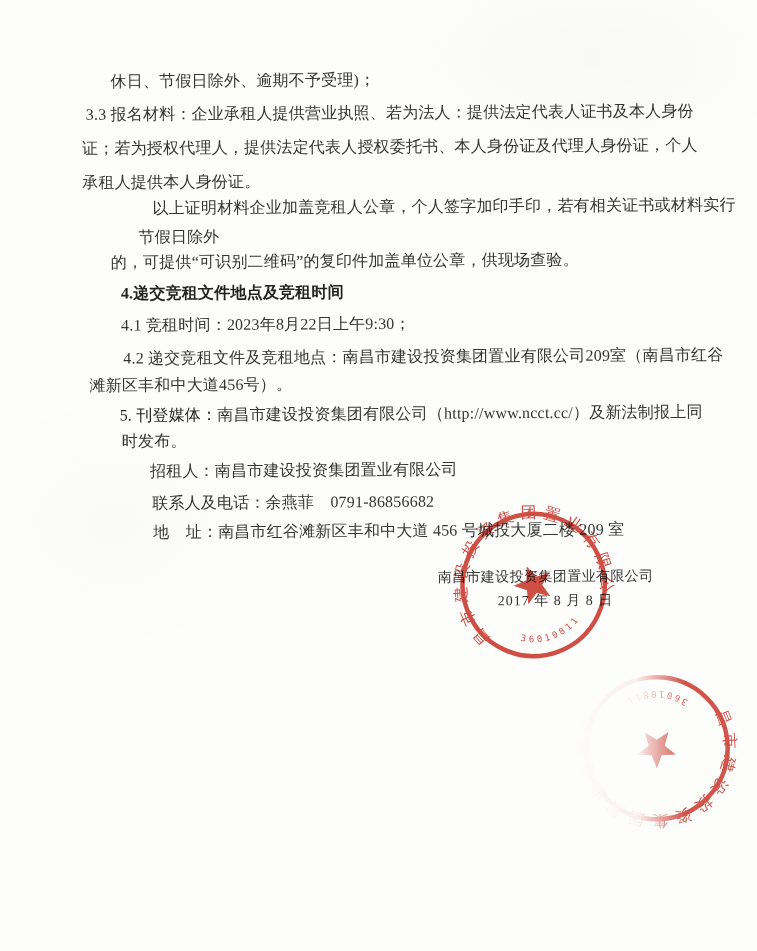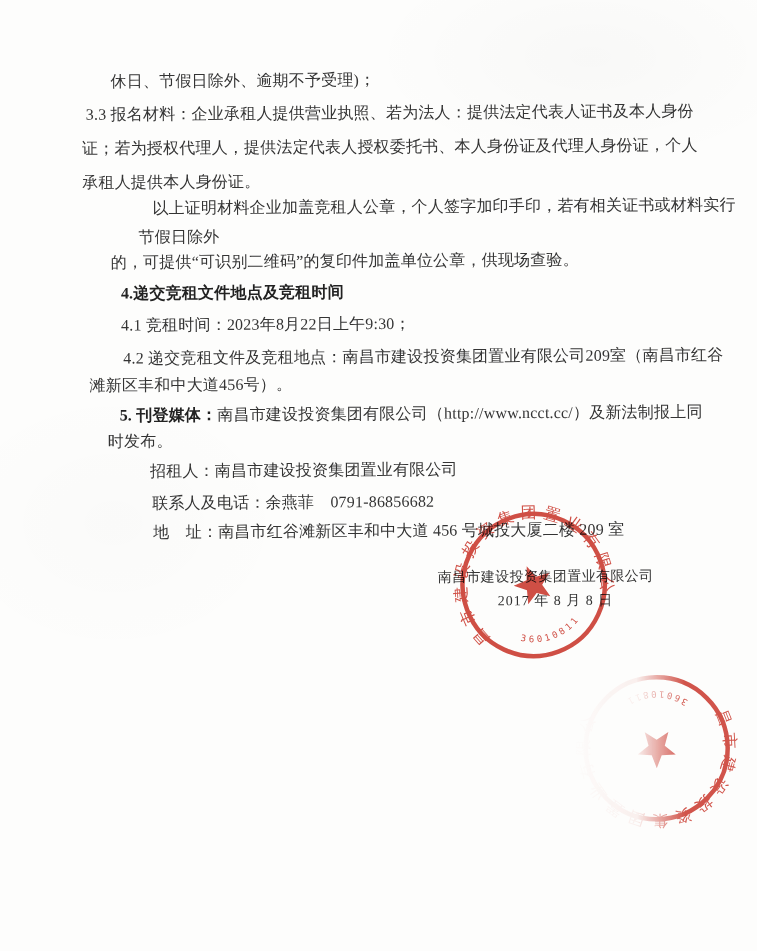--- a/index.html
+++ b/index.html
@@ -24,21 +24,21 @@
   }
   .ln{
     position:absolute;
     white-space:nowrap;
     font-size:16px;
     line-height:1.25;
     color:#343434;
     letter-spacing:0.2px;
   }
   .ln.bold{font-weight:bold;color:#222;}
-  .ln .bold{font-weight:bold;color:#222;}
+  .ln .bold{font-weight:normal;color:#222;}
   .ln.small{font-size:14px;}
   .stamp{
     position:absolute;
     mix-blend-mode:multiply;
     pointer-events:none;
   }
 </style>
 </head>
 <body>
 
@@ -52,21 +52,21 @@
     <div class="ln" style="left:154px;top:197px;">以上证明材料企业加盖竞租人公章，个人签字加印手印，若有相关证书或材料实行</div>
     <div class="ln" style="left:140px;top:226px;">节假日除外</div>
     <div class="ln" style="left:112px;top:251px;">的，可提供“可识别二维码”的复印件加盖单位公章，供现场查验。</div>
     <div class="ln bold" style="left:122px;top:282px;">4.递交竞租文件地点及竞租时间</div>
     <div class="ln" style="left:122px;top:314px;">4.1 竞租时间：2023年8月22日上午9:30；</div>
     <div class="ln" style="left:124px;top:347px;">4.2 递交竞租文件及竞租地点：南昌市建设投资集团置业有限公司209室（南昌市红谷</div>
     <div class="ln" style="left:90px;top:374px;">滩新区丰和中大道456号）。</div>
     <div class="ln" style="left:120px;top:404px;">
       <span class="bold">5.  刊登媒体：</span><span>南昌市建设投资集团有限公司（http://www.ncct.cc/）及新法制报上同</span>
     </div>
-    <div class="ln" style="left:108px;top:430px;">时发布。</div>
+    <div class="ln" style="left:122px;top:430px;">时发布。</div>
     <div class="ln" style="left:150px;top:460px;">招租人：南昌市建设投资集团置业有限公司</div>
     <div class="ln" style="left:152px;top:492px;">联系人及电话：余燕菲　0791-86856682</div>
     <div class="ln" style="left:153px;top:521px;">地　址：南昌市红谷滩新区丰和中大道 456 号城投大厦二楼 209 室</div>
 
     <div class="ln small" style="left:437px;top:569px;letter-spacing:0.4px;">南昌市建设投资集团置业有限公司</div>
     <div class="ln small" style="left:497px;top:593px;letter-spacing:1px;">2017 年 8 月 8 日</div>
 
     <svg class="stamp" style="left:448px;top:501px;opacity:0.88;" width="170" height="170" viewBox="-85 -85 170 170">
       <g transform="rotate(-20)">
         <circle cx="0" cy="0" r="71" fill="none" stroke="#c9362b" stroke-width="4.5"></circle>

